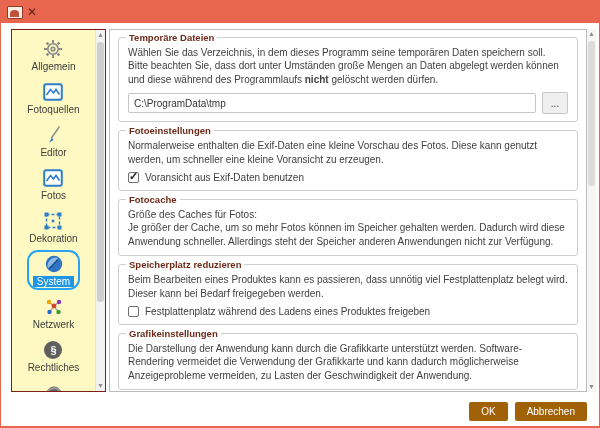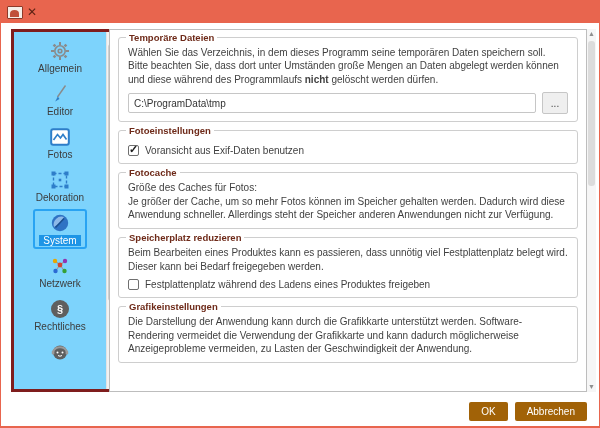--- a/index.html
+++ b/index.html
@@ -9,26 +9,26 @@
   
   .titlebar{height:22px;background:#e8654e;display:flex;align-items:center;padding:0 6px;box-sizing:border-box;}
   .app-icon{width:14px;height:11px;background:#f6efe8;border:1px solid #8d3a2a;border-radius:1px;
             position:relative;overflow:hidden;flex:0 0 auto;}
   .app-icon::after{content:"";position:absolute;left:2px;top:3px;width:9px;height:7px;
                    background:#c0503a;border-radius:50% 50% 0 0;}
   .title-text{font-size:11px;color:#571b0f;margin-left:6px;flex:1;}
   .close-x{font-size:12px;color:#5d221400;color:#5d2214;padding:0 4px;cursor:default;line-height:1;}
 
   
-  .sidebar{position:absolute;left:10px;top:28px;width:108px;bottom:34px;border:3px solid #7f1d1d;
-           background:#7dd3fc;display:flex;box-sizing:border-box;}
+  .sidebar{position:absolute;left:10px;top:28px;width:95px;bottom:34px;border:1px solid #7f1d1d;
+           background:#fef9c3;display:flex;box-sizing:border-box;}
   .side-items{flex:1;display:flex;flex-direction:column;align-items:center;padding-top:5px;gap:3px;overflow:hidden;}
   .side-item{display:flex;flex-direction:column;align-items:center;gap:1px;padding:1px 4px;border:2px solid transparent;border-radius:3px;}
   .side-item .lbl{font-size:10px;color:#3c3c3c;white-space:nowrap;}
-  .side-item.selected{border-color:#29a3f2;}
+  .side-item.selected{border-color:#29a3f2;border-radius:11px;}
   .side-item.selected .lbl{background:#1e95e6;color:#fff;padding:0 4px;}
   .icon-box{width:22px;height:22px;display:flex;align-items:center;justify-content:center;}
   .circle-icon{width:18px;height:18px;border-radius:50%;background:#5f5f5f;color:#fff;display:flex;
                align-items:center;justify-content:center;font-size:11px;font-weight:bold;}
   .side-scroll{width:10px;background:#f2f2f2;border-left:1px solid #e3e3e3;display:flex;flex-direction:column;
                align-items:center;justify-content:space-between;box-sizing:border-box;position:relative;}
   .scroll-arrow{font-size:7px;color:#8f8f8f;line-height:10px;}
   .side-thumb{position:absolute;top:12px;left:1px;width:7px;height:72%;background:#cfcfcf;border-radius:3px;}
 
   
@@ -93,20 +93,29 @@
               <rect x="3.2" y="3.2" width="2.6" height="2.6" transform="rotate(45 4.5 4.5)"></rect>
               <rect x="14.2" y="3.2" width="2.6" height="2.6" transform="rotate(45 15.5 4.5)"></rect>
               <rect x="3.2" y="14.2" width="2.6" height="2.6" transform="rotate(45 4.5 15.5)"></rect>
               <rect x="14.2" y="14.2" width="2.6" height="2.6" transform="rotate(45 15.5 15.5)"></rect>
             </g>
           </svg>
         </div>
         <span class="lbl">Allgemein</span>
       </div>
 
+      <div class="side-item">
+        <div class="icon-box">
+          <svg width="20" height="18" viewBox="0 0 20 18">
+            <rect x="1.2" y="1.2" width="17.6" height="15.6" rx="2" fill="#fff" stroke="#2e7ec9" stroke-width="2"></rect>
+            <path d="M3.5 12 L7.5 6.5 L10.5 10 L13 6.5 L16.5 11.5" fill="none" stroke="#2e7ec9" stroke-width="1.6"></path>
+          </svg>
+        </div>
+        <span class="lbl">Fotoquellen</span>
+      </div>
 
       <div class="side-item">
         <div class="icon-box">
           <svg width="20" height="20" viewBox="0 0 20 20">
             <line x1="15.5" y1="1.5" x2="7.5" y2="13" stroke="#8a8a8a" stroke-width="1.4"></line>
             <path d="M7.8 12.6 L5.2 17.5 L9.5 15 Z" fill="#2e7ec9"></path>
           </svg>
         </div>
         <span class="lbl">Editor</span>
       </div>
@@ -203,20 +212,21 @@
       <span class="group-title">Temporäre Dateien</span>
       <p class="para"><span>Wählen Sie das Verzeichnis, in dem dieses Programm seine temporären Daten speichern soll. Bitte beachten Sie, dass dort unter Umständen große Mengen an Daten abgelegt werden können und diese während des Programmlaufs </span><b>nicht</b><span> gelöscht werden dürfen.</span></p>
       <div class="row">
         <input class="text-input" type="text" value="C:\ProgramData\tmp" style="">
         <div class="browse-btn">...</div>
       </div>
     </div>
 
     <div class="group">
       <span class="group-title">Fotoeinstellungen</span>
+      <p class="para">Normalerweise enthalten die Exif-Daten eine kleine Vorschau des Fotos. Diese kann genutzt werden, um schneller eine kleine Voransicht zu erzeugen.</p>
       <div class="row">
         <div class="checkbox" data-checked="true"></div>
         <span class="cb-label">Voransicht aus Exif-Daten benutzen</span>
       </div>
     </div>
 
     <div class="group">
       <span class="group-title">Fotocache</span>
       <p class="para">Größe des Caches für Fotos:</p>
       <p class="para">Je größer der Cache, um so mehr Fotos können im Speicher gehalten werden. Dadurch wird diese Anwendung schneller. Allerdings steht der Speicher anderen Anwendungen nicht zur Verfügung.</p>

